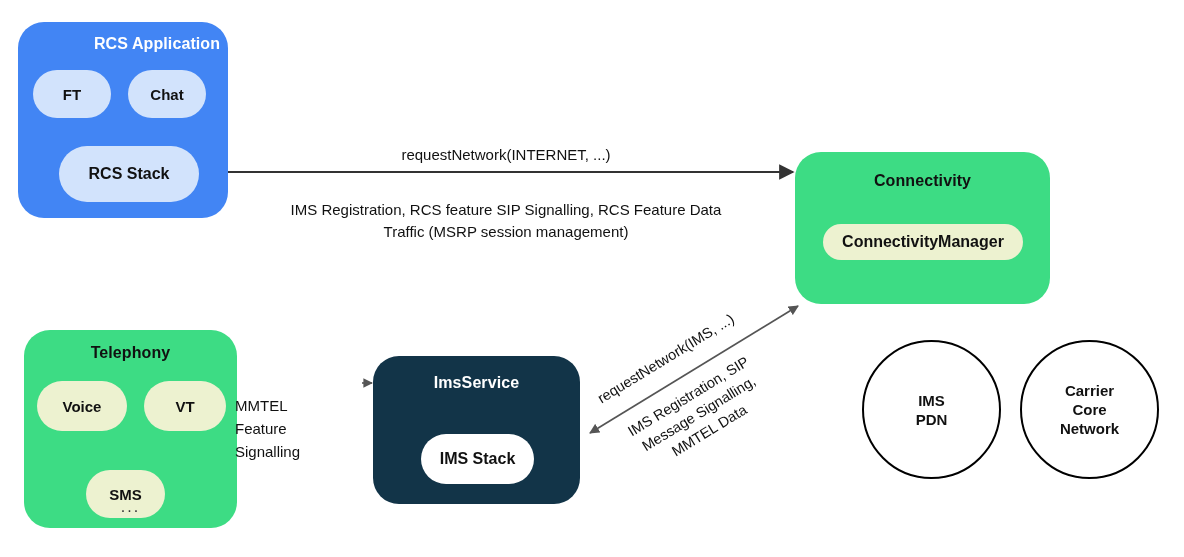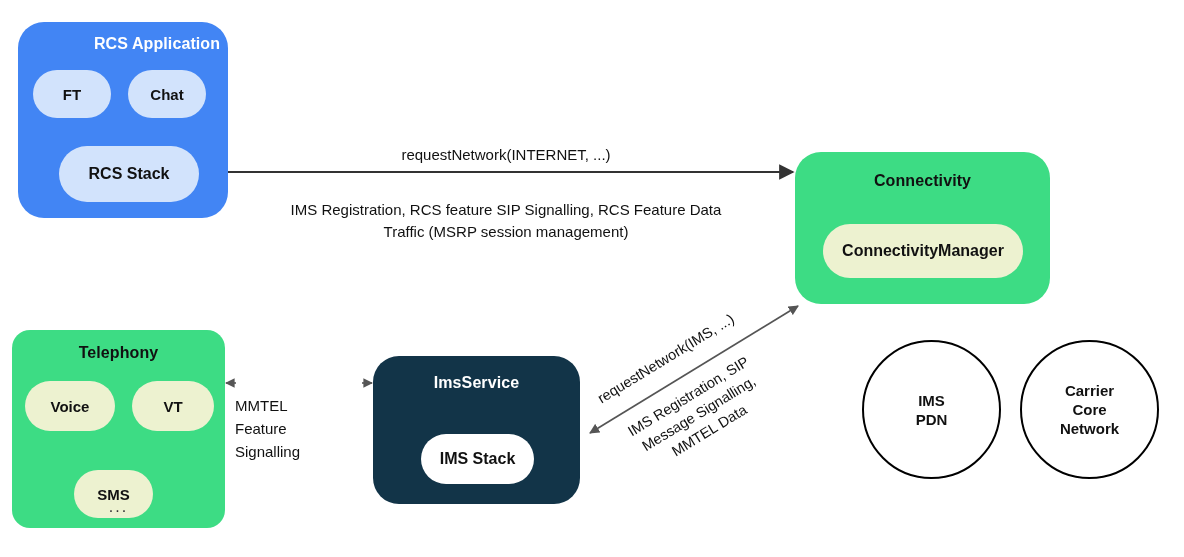--- a/index.html
+++ b/index.html
@@ -40,24 +40,23 @@
   
   #rcs-application {
     left: 18px; top: 22px;
     width: 210px; height: 196px;
     background: #4285F4;
   }
   #rcs-application .group-title { top: 13px; color: #ffffff; padding-left: 34px; }
 
   
   #telephony {
-    left: 12px; top: 330px;
+    left: 24px; top: 330px;
     width: 213px; height: 198px;
     background: #3DDC84;
-    border-radius: 18px;
   }
   #telephony .group-title { top: 14px; color: #111111; }
 
   
   #connectivity {
     left: 795px; top: 152px;
     width: 255px; height: 152px;
     background: #3DDC84;
     padding-left: 8px;
   }
@@ -101,21 +100,21 @@
     left: 0; width: 100%;
     top: 168px;
     text-align: center;
     font-size: 16px;
     color: #333333;
     letter-spacing: 2px;
   }
 
   
   #pill-connectivity-manager {
-    left: 28px; top: 72px; width: 200px; height: 54px; font-size: 16px;
+    left: 28px; top: 72px; width: 200px; height: 36px; font-size: 16px;
   }
 
   
   #pill-ims-stack {
     left: 48px; top: 78px; width: 113px; height: 50px; font-size: 16px;
   }
 
   
   .circle {
     position: absolute;

